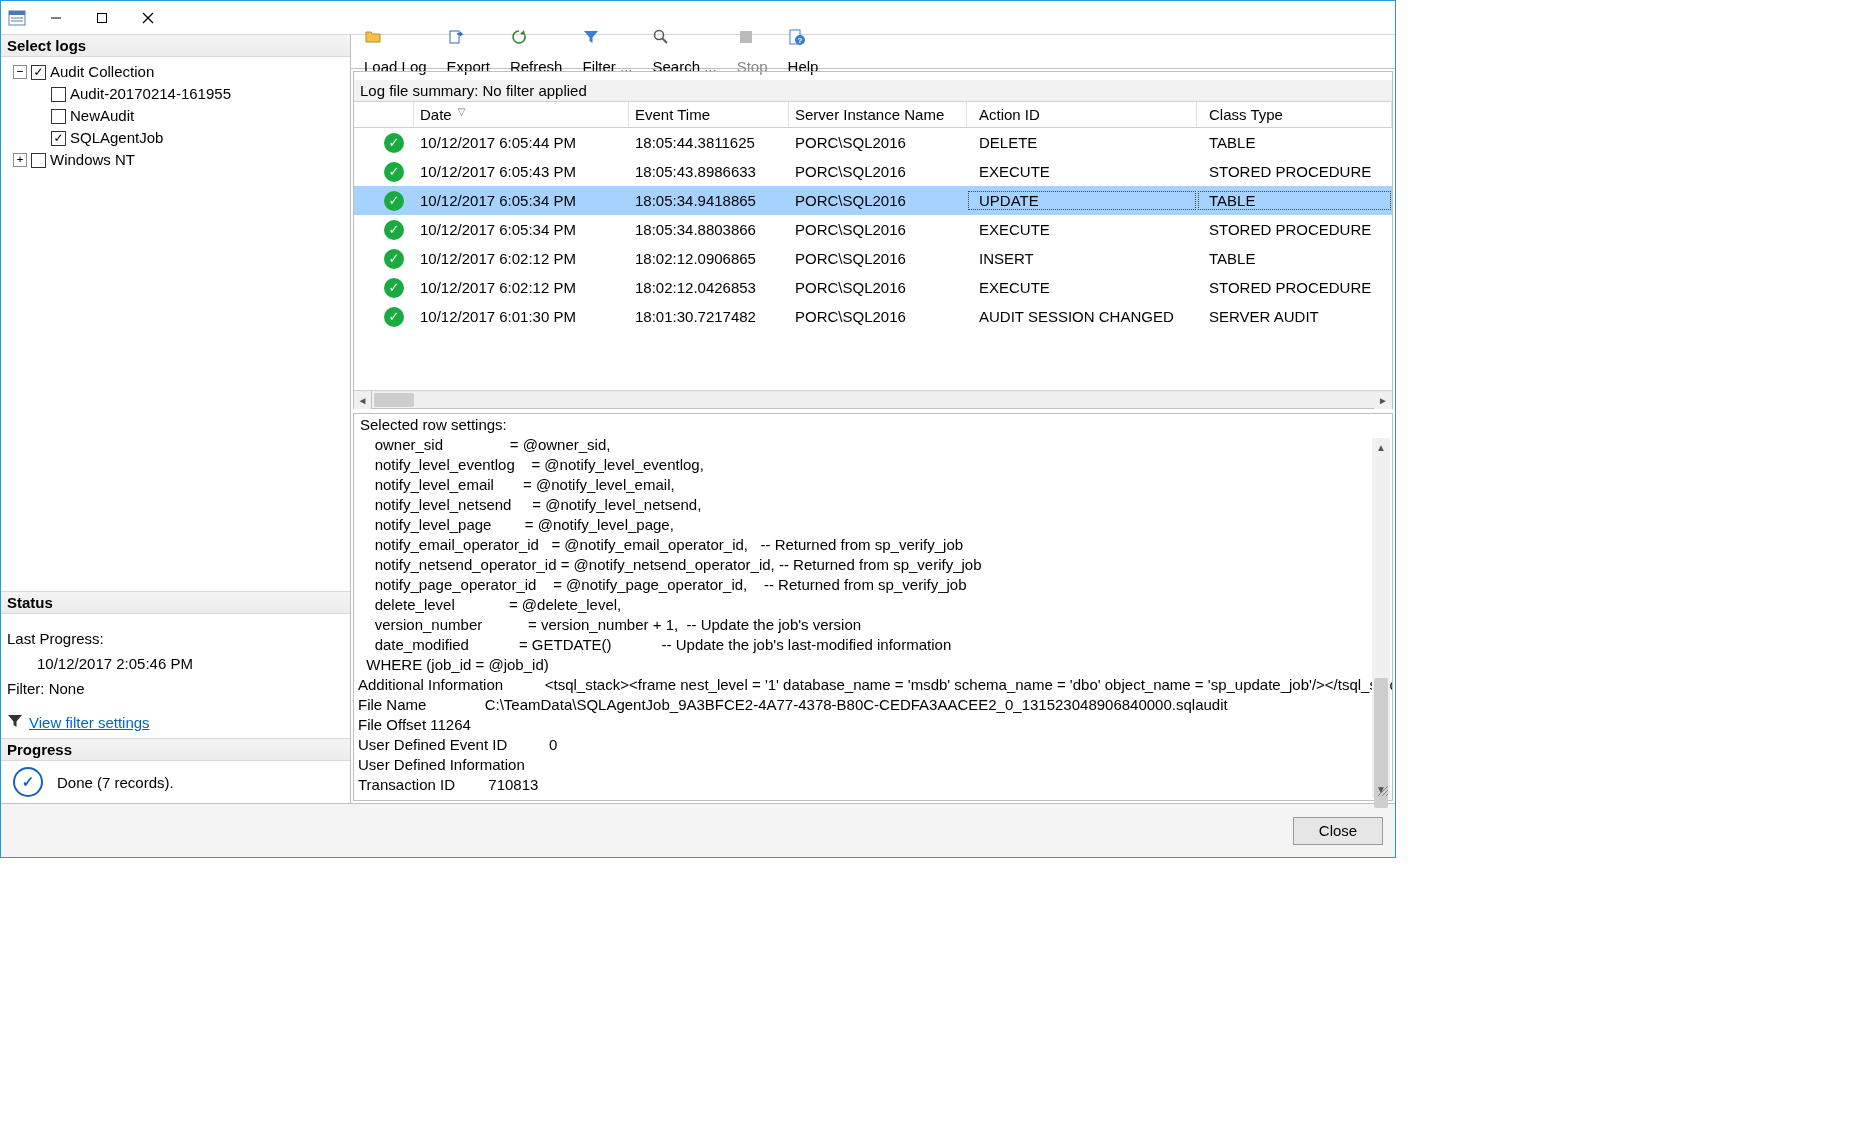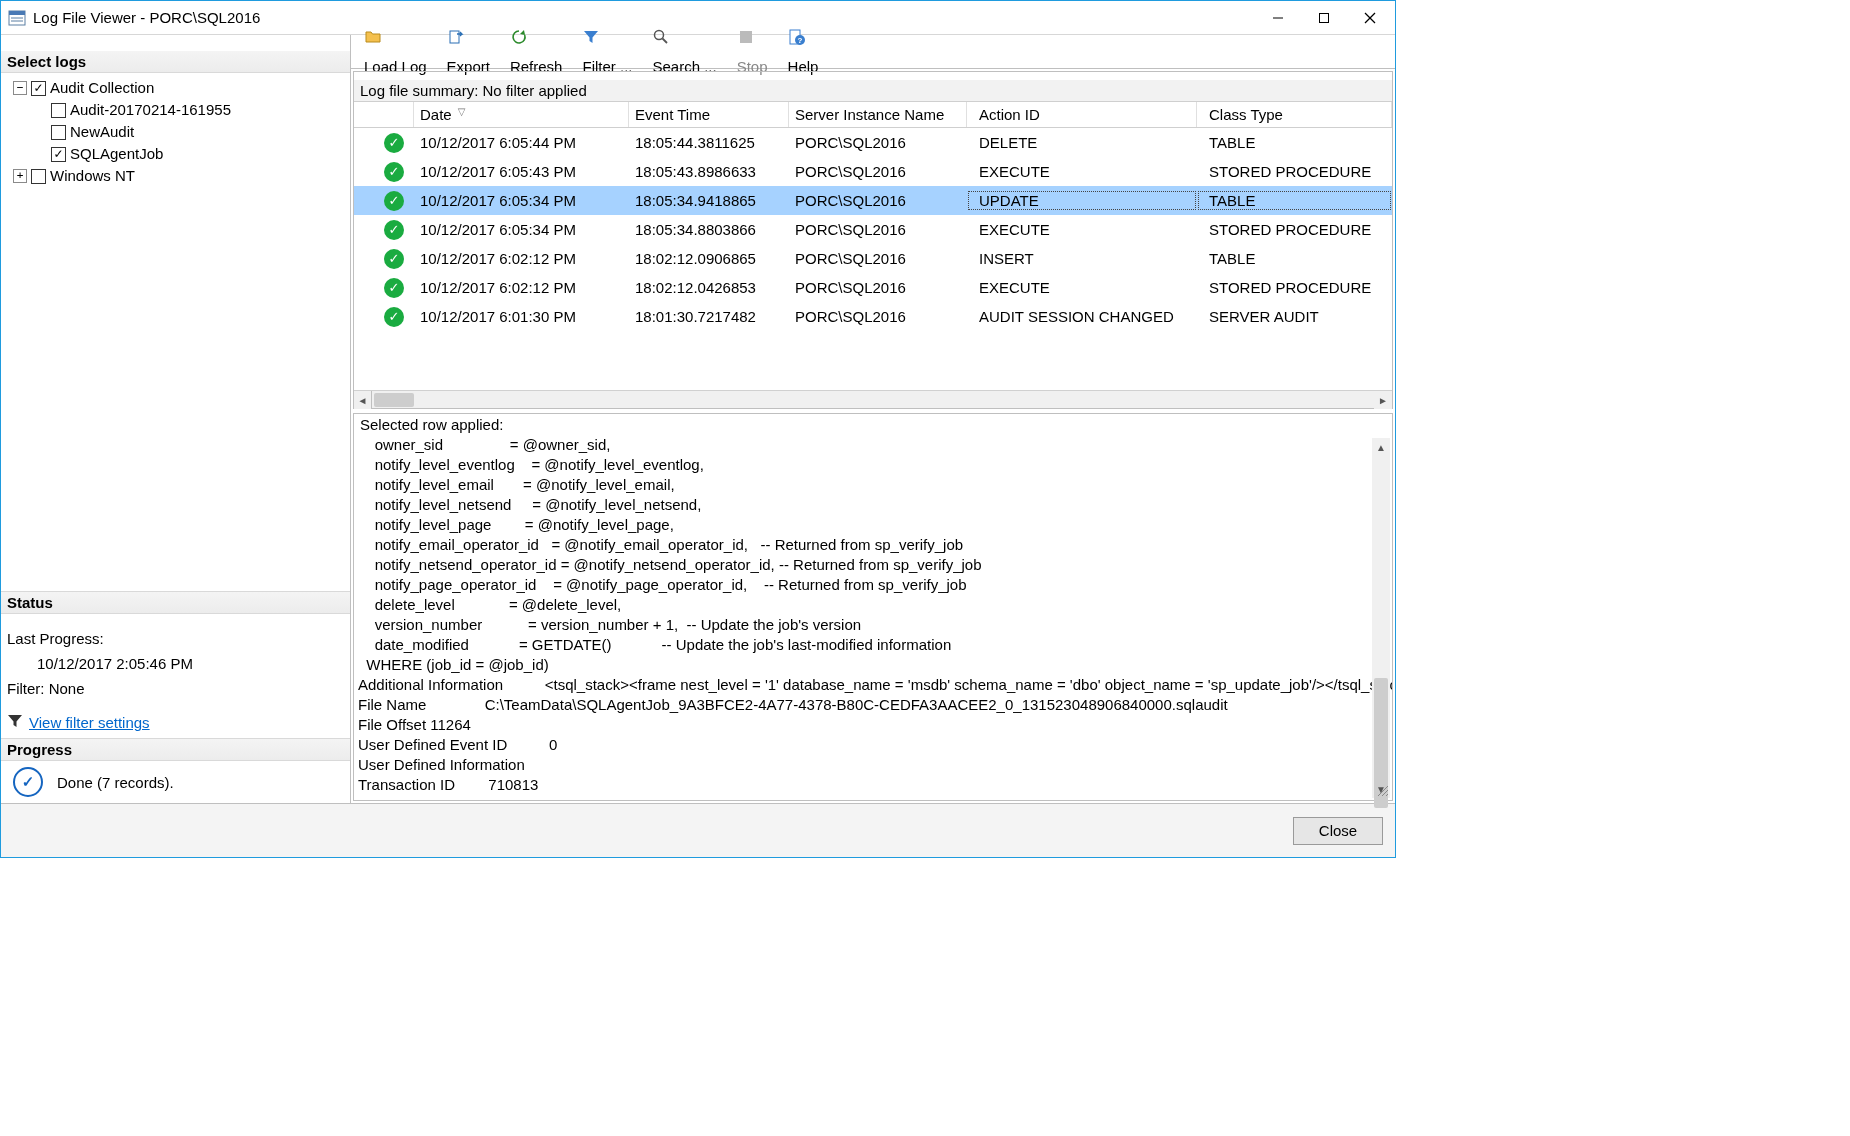--- a/index.html
+++ b/index.html
@@ -53,21 +53,20 @@
     display: flex;
     flex-direction: column;
     background: #fff;
   }
   .panel-header {
     background: linear-gradient(#f4f4f4, #ececec);
     border-bottom: 1px solid #d9d9d9;
     padding: 2px 6px;
     font-weight: bold;
     font-size: 15px;
-    margin-top: 16px;
   }
   .tree {
     padding: 4px 2px 4px 6px;
     flex: 0 0 auto;
     line-height: 22px;
   }
   .tree-row {
     display: flex;
     align-items: center;
     white-space: nowrap;
@@ -312,21 +311,20 @@
 
   <div class="titlebar">
     <span class="app-icon">
       <svg width="18" height="18" viewBox="0 0 18 18">
         <rect x="1" y="2" width="16" height="14" fill="#fff" stroke="#5a7ea3"></rect>
         <rect x="1" y="2" width="16" height="4" fill="#4a7ab5"></rect>
         <line x1="3" y1="9" x2="15" y2="9" stroke="#5a7ea3"></line>
         <line x1="3" y1="12" x2="15" y2="12" stroke="#5a7ea3"></line>
       </svg>
     </span>
-    <span class="title">Log File Viewer - PORC\SQL2016</span>
     <div class="winbtn">
       <svg width="12" height="12">
           <line x1="1" y1="6" x2="11" y2="6" stroke="currentColor" stroke-width="1"></line>
         </svg>
     </div>
     <div class="winbtn">
       <svg width="12" height="12">
           <rect x="1.5" y="1.5" width="9" height="9" fill="none" stroke="currentColor" stroke-width="1"></rect>
         </svg>
     </div>
@@ -537,21 +535,21 @@
             </div>
           </div>
         <div class="grid-hscroll">
           <div class="arrow left">◄</div>
           <div class="thumb"></div>
           <div class="arrow right">►</div>
         </div>
       </div>
 
       <div class="details-area">
-        <div class="details-header">Selected row applied:</div>
+        <div class="details-header">Selected row settings:</div>
         <div class="details-body">    owner_sid                = @owner_sid,
     notify_level_eventlog    = @notify_level_eventlog,
     notify_level_email       = @notify_level_email,
     notify_level_netsend     = @notify_level_netsend,
     notify_level_page        = @notify_level_page,
     notify_email_operator_id   = @notify_email_operator_id,   -- Returned from sp_verify_job
     notify_netsend_operator_id = @notify_netsend_operator_id, -- Returned from sp_verify_job
     notify_page_operator_id    = @notify_page_operator_id,    -- Returned from sp_verify_job
     delete_level             = @delete_level,
     version_number           = version_number + 1,  -- Update the job's version

